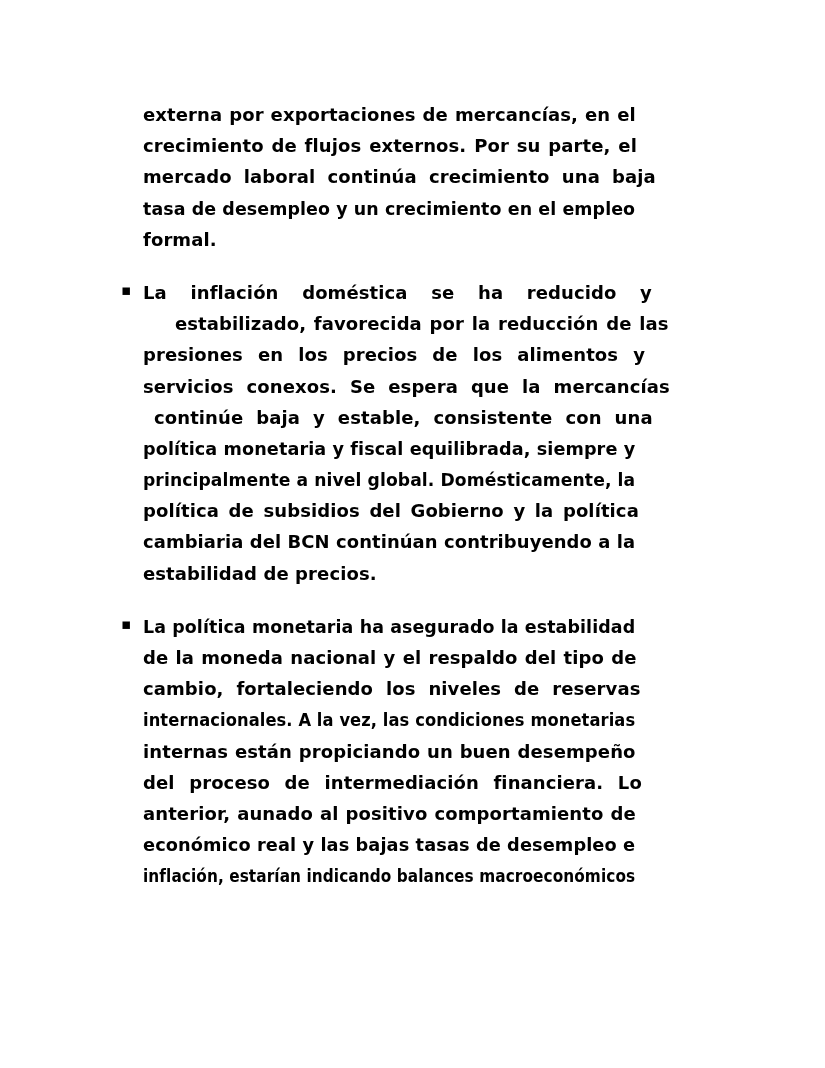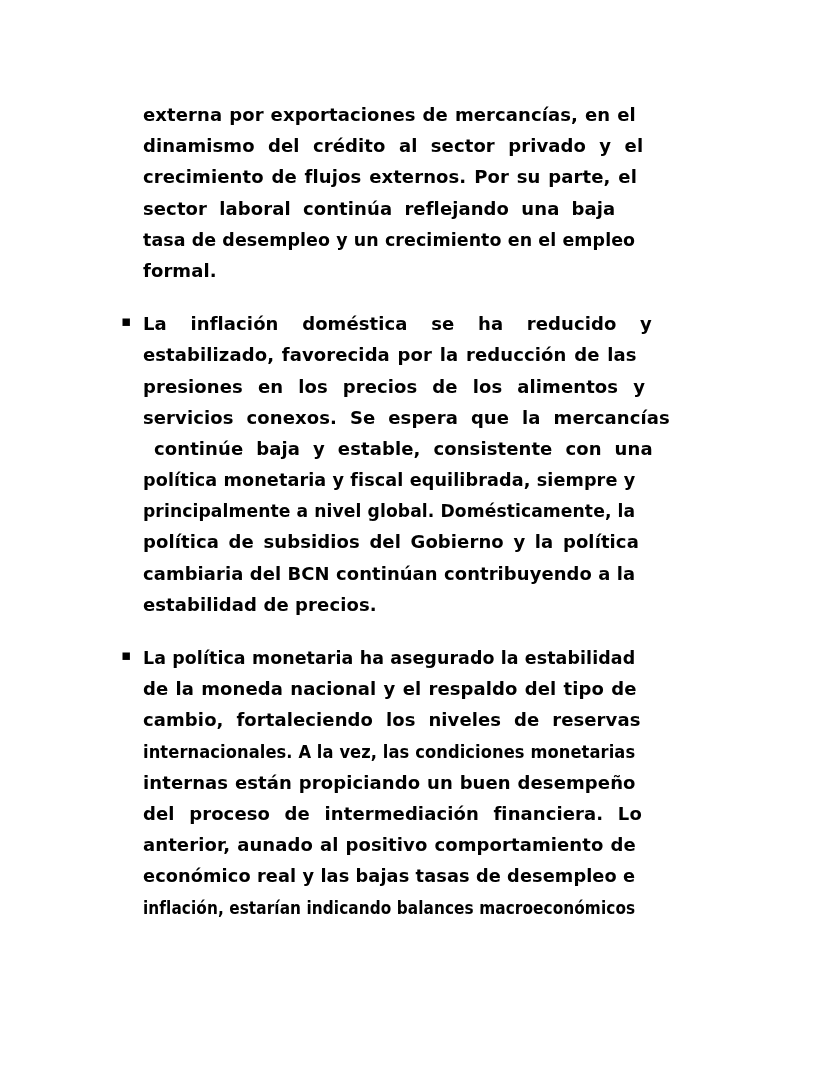--- a/index.html
+++ b/index.html
@@ -49,30 +49,29 @@
     color: #000000;
   }
 </style>
 </head>
 <body>
 
 <div class="page">
   <div class="content" id="doc-content">
       <div class="para">
         <div class="line"><span class="t" style="word-spacing: 0.645833px;">externa por exportaciones de mercancías, en el</span></div>
-        <div class="line"><span class="t" style="word-spacing: 7.02009px;">dinamismo del crédito al sector privado y el</span></div>
         <div class="line"><span class="t" style="word-spacing: 1.49107px;">crecimiento de flujos externos. Por su parte, el</span></div>
-        <div class="line"><span class="t" style="word-spacing: 5.86562px;">sector laboral continúa reflejando una baja</span></div>
+        <div class="line"><span class="t" style="word-spacing: 5.86562px;">mercado laboral continúa crecimiento una baja</span></div>
         <div class="line"><span class="t" style="transform: scaleX(0.967325);">tasa de desempleo y un crecimiento en el empleo</span></div>
         <div class="line"><span class="t">formal.</span></div>
       </div>
       <div class="para">
         <span class="bullet">▪</span>
         <div class="line"><span class="t" style="word-spacing: 17.2786px;">La inflación doméstica se ha reducido y</span></div>
-        <div class="line"><span class="t" style="word-spacing: 1.38542px;">estabilizado, favorecida por la reducción de las</span></div>
+        <div class="line"><span class="t" style="word-spacing: 1.38542px; margin-left: 32px;">estabilizado, favorecida por la reducción de las</span></div>
         <div class="line"><span class="t" style="word-spacing: 8.67188px;">presiones en los precios de los alimentos y</span></div>
         <div class="line"><span class="t" style="word-spacing: 6.625px;">servicios conexos. Se espera que la mercancías</span></div>
         <div class="line"><span class="t" style="word-spacing: 6.63281px; margin-left: 11px;">continúe baja y estable, consistente con una</span></div>
         <div class="line"><span class="t" style="transform: scaleX(0.978486);">política monetaria y fiscal equilibrada, siempre y</span></div>
         <div class="line"><span class="t" style="transform: scaleX(0.952705);">principalmente a nivel global. Domésticamente, la</span></div>
         <div class="line"><span class="t" style="word-spacing: 3.22321px;">política de subsidios del Gobierno y la política</span></div>
         <div class="line"><span class="t" style="transform: scaleX(0.995706);">cambiaria del BCN continúan contribuyendo a la</span></div>
         <div class="line"><span class="t">estabilidad de precios.</span></div>
       </div>
       <div class="para">

